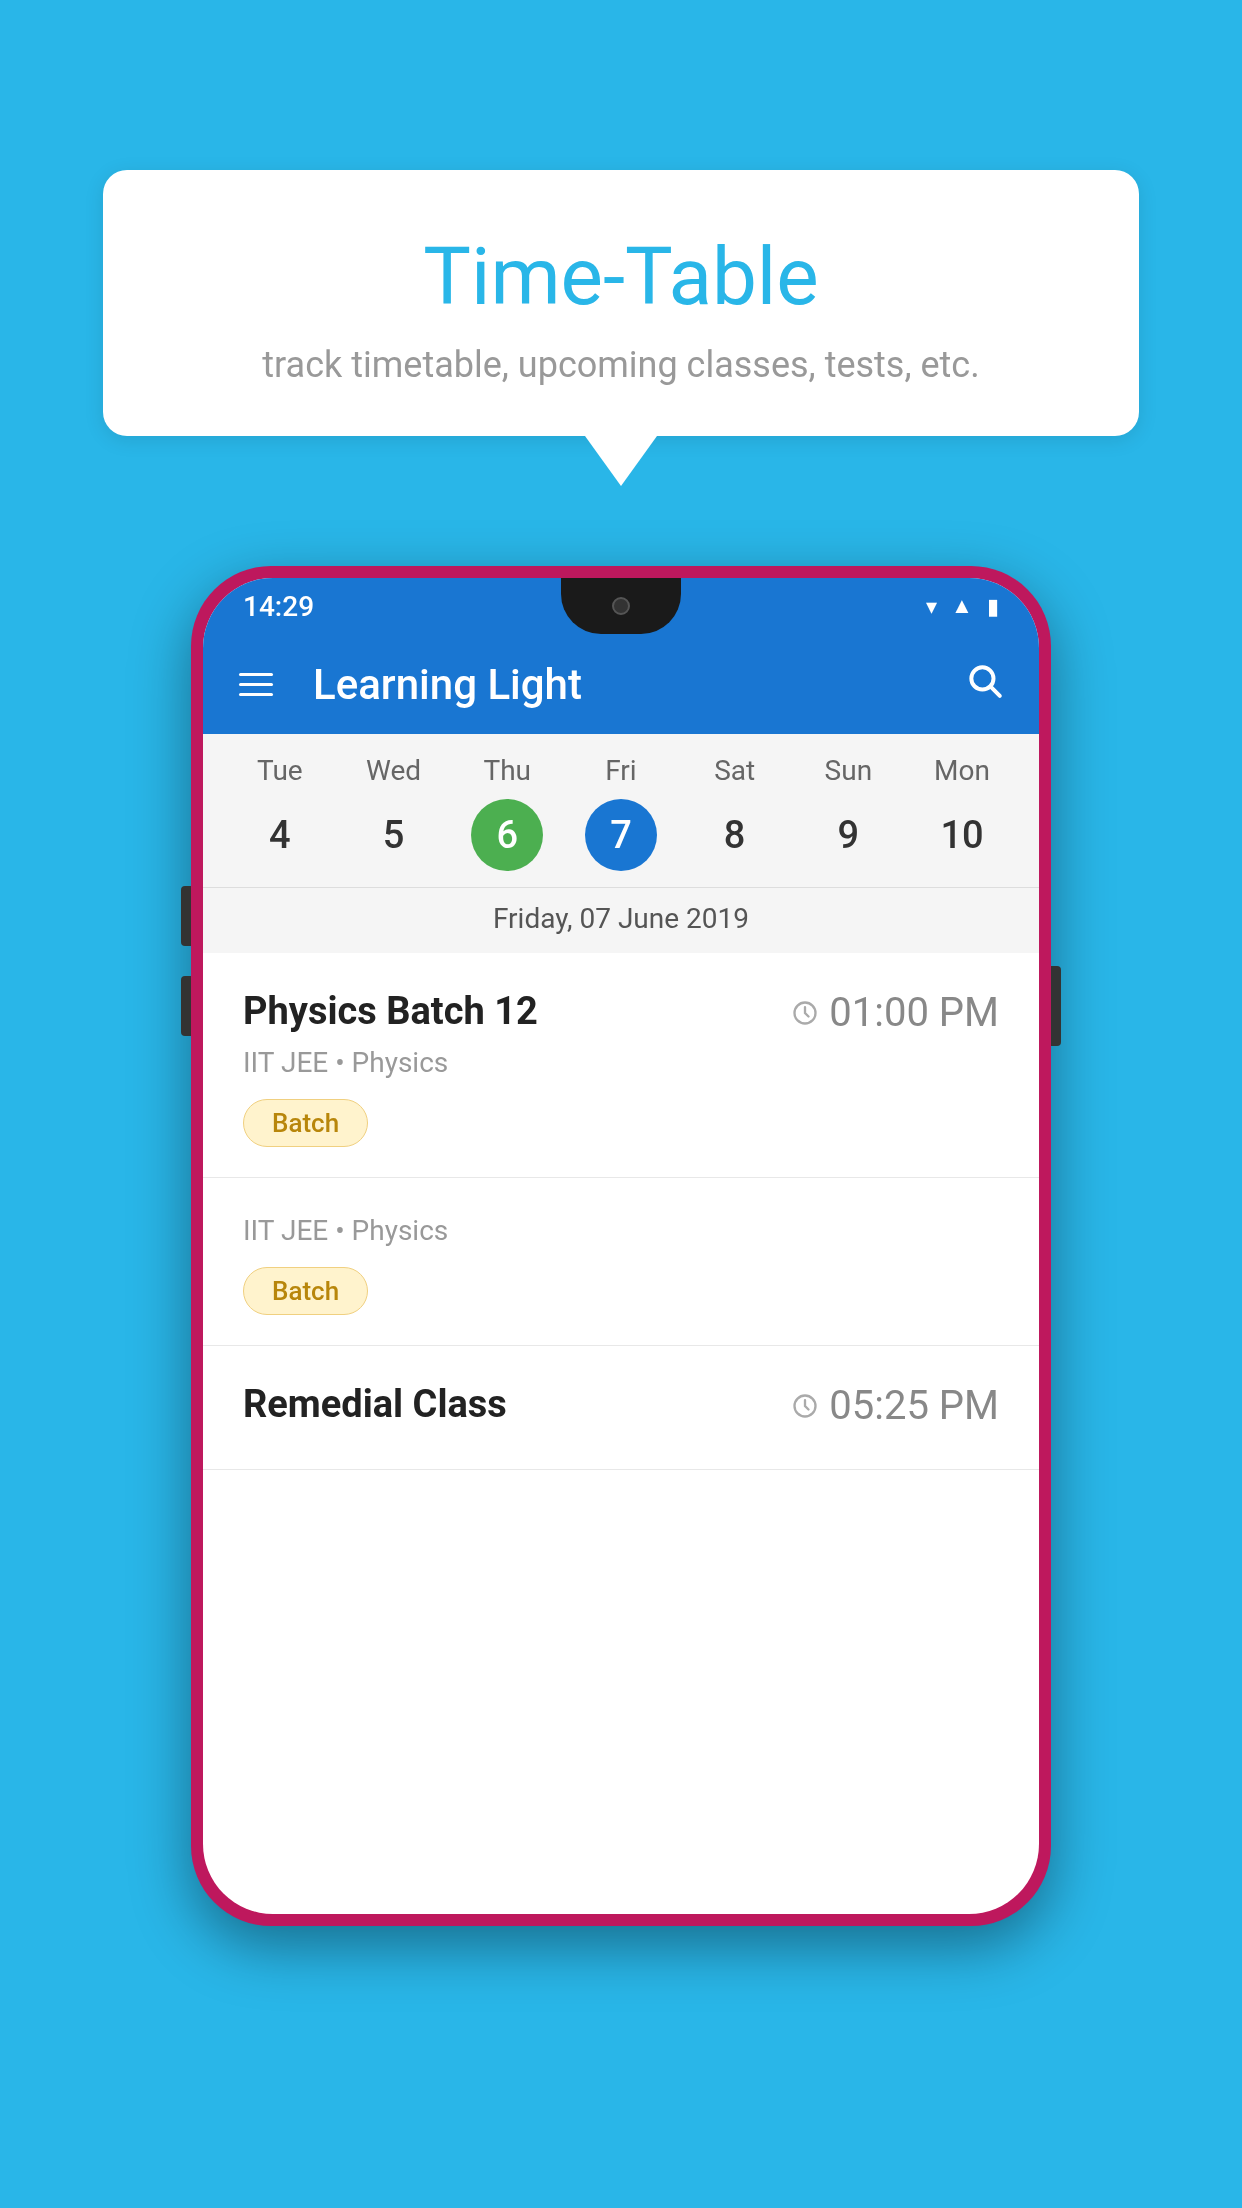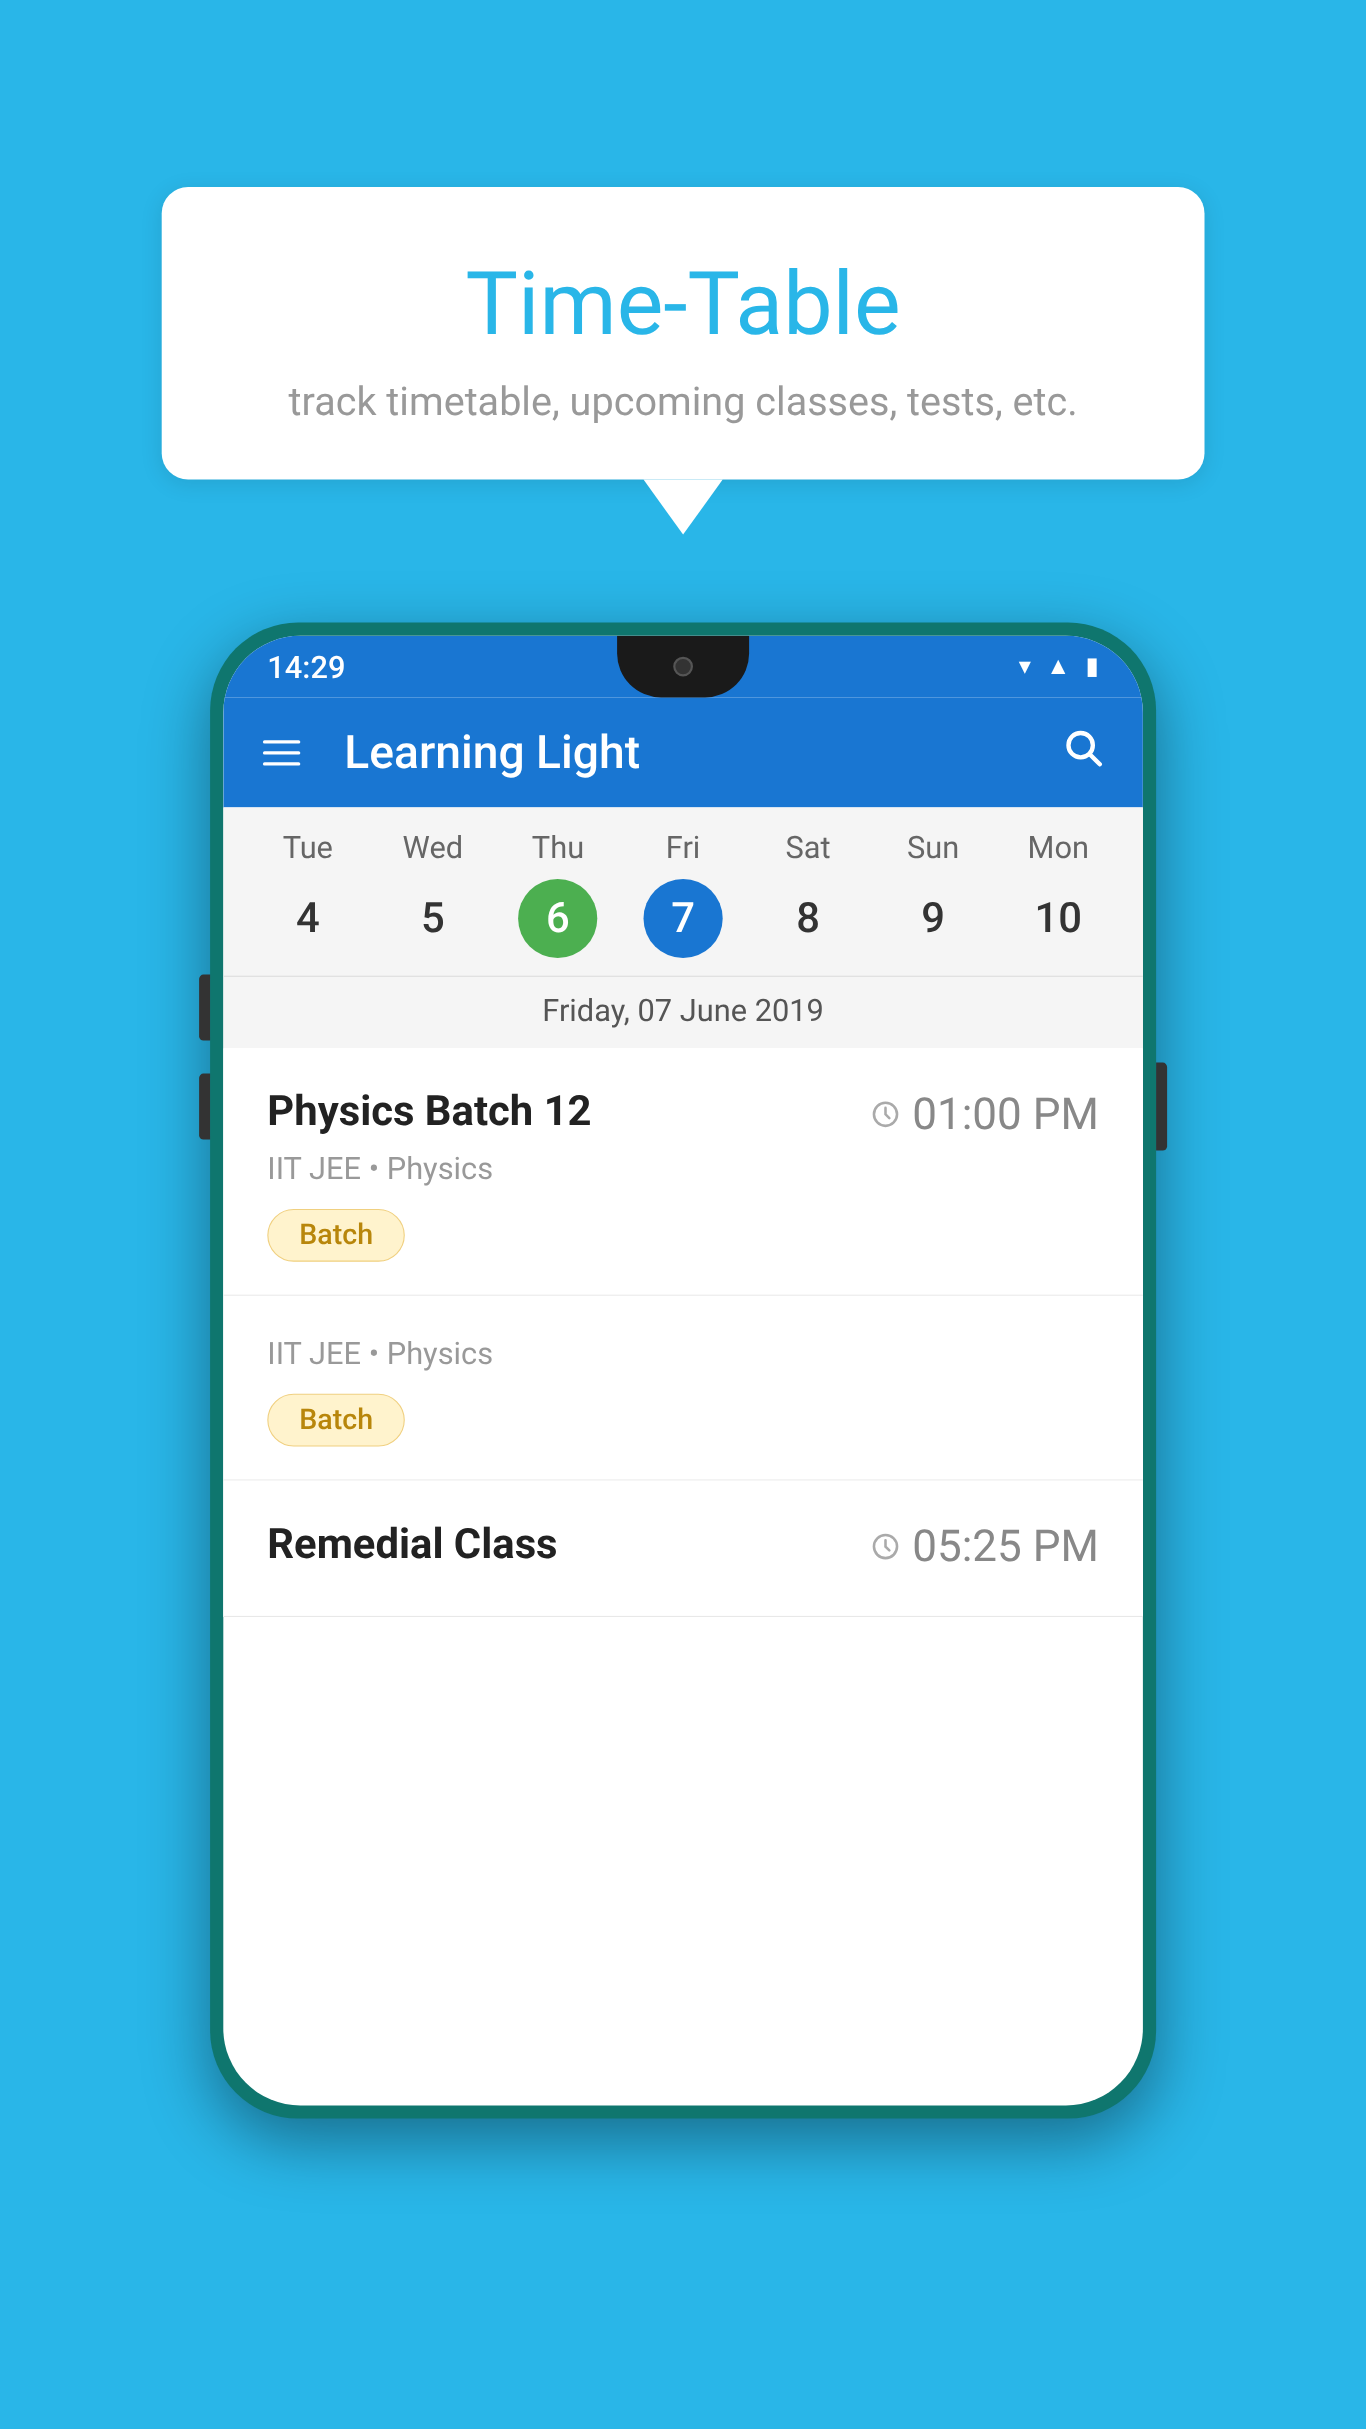--- a/index.html
+++ b/index.html
@@ -12,21 +12,21 @@
       display: flex;
       flex-direction: column;
       align-items: center;
       font-family: 'Roboto', Arial, sans-serif;
       overflow: hidden;
     }
 
     
     .speech-bubble-container {
       margin-top: 170px;
-      width: 948px;
+      width: 1036px;
       position: relative;
     }
 
     .speech-bubble {
       background: white;
       border-radius: 24px;
       padding: 60px 50px 50px;
       text-align: center;
       box-shadow: 0 4px 20px rgba(0,0,0,0.1);
     }
@@ -51,21 +51,21 @@
       border-right: 36px solid transparent;
       border-top: 50px solid white;
       margin: 0 auto;
     }
 
     
     .phone-container {
       margin-top: 80px;
       width: 860px;
       height: 1360px;
-      background: #0f766e;
+      background: #be185d;
       border-radius: 80px;
       padding: 12px;
       position: relative;
       box-shadow: 0 20px 60px rgba(0,0,0,0.4);
     }
 
     
     .phone-screen {
       width: 100%;
       height: 100%;

